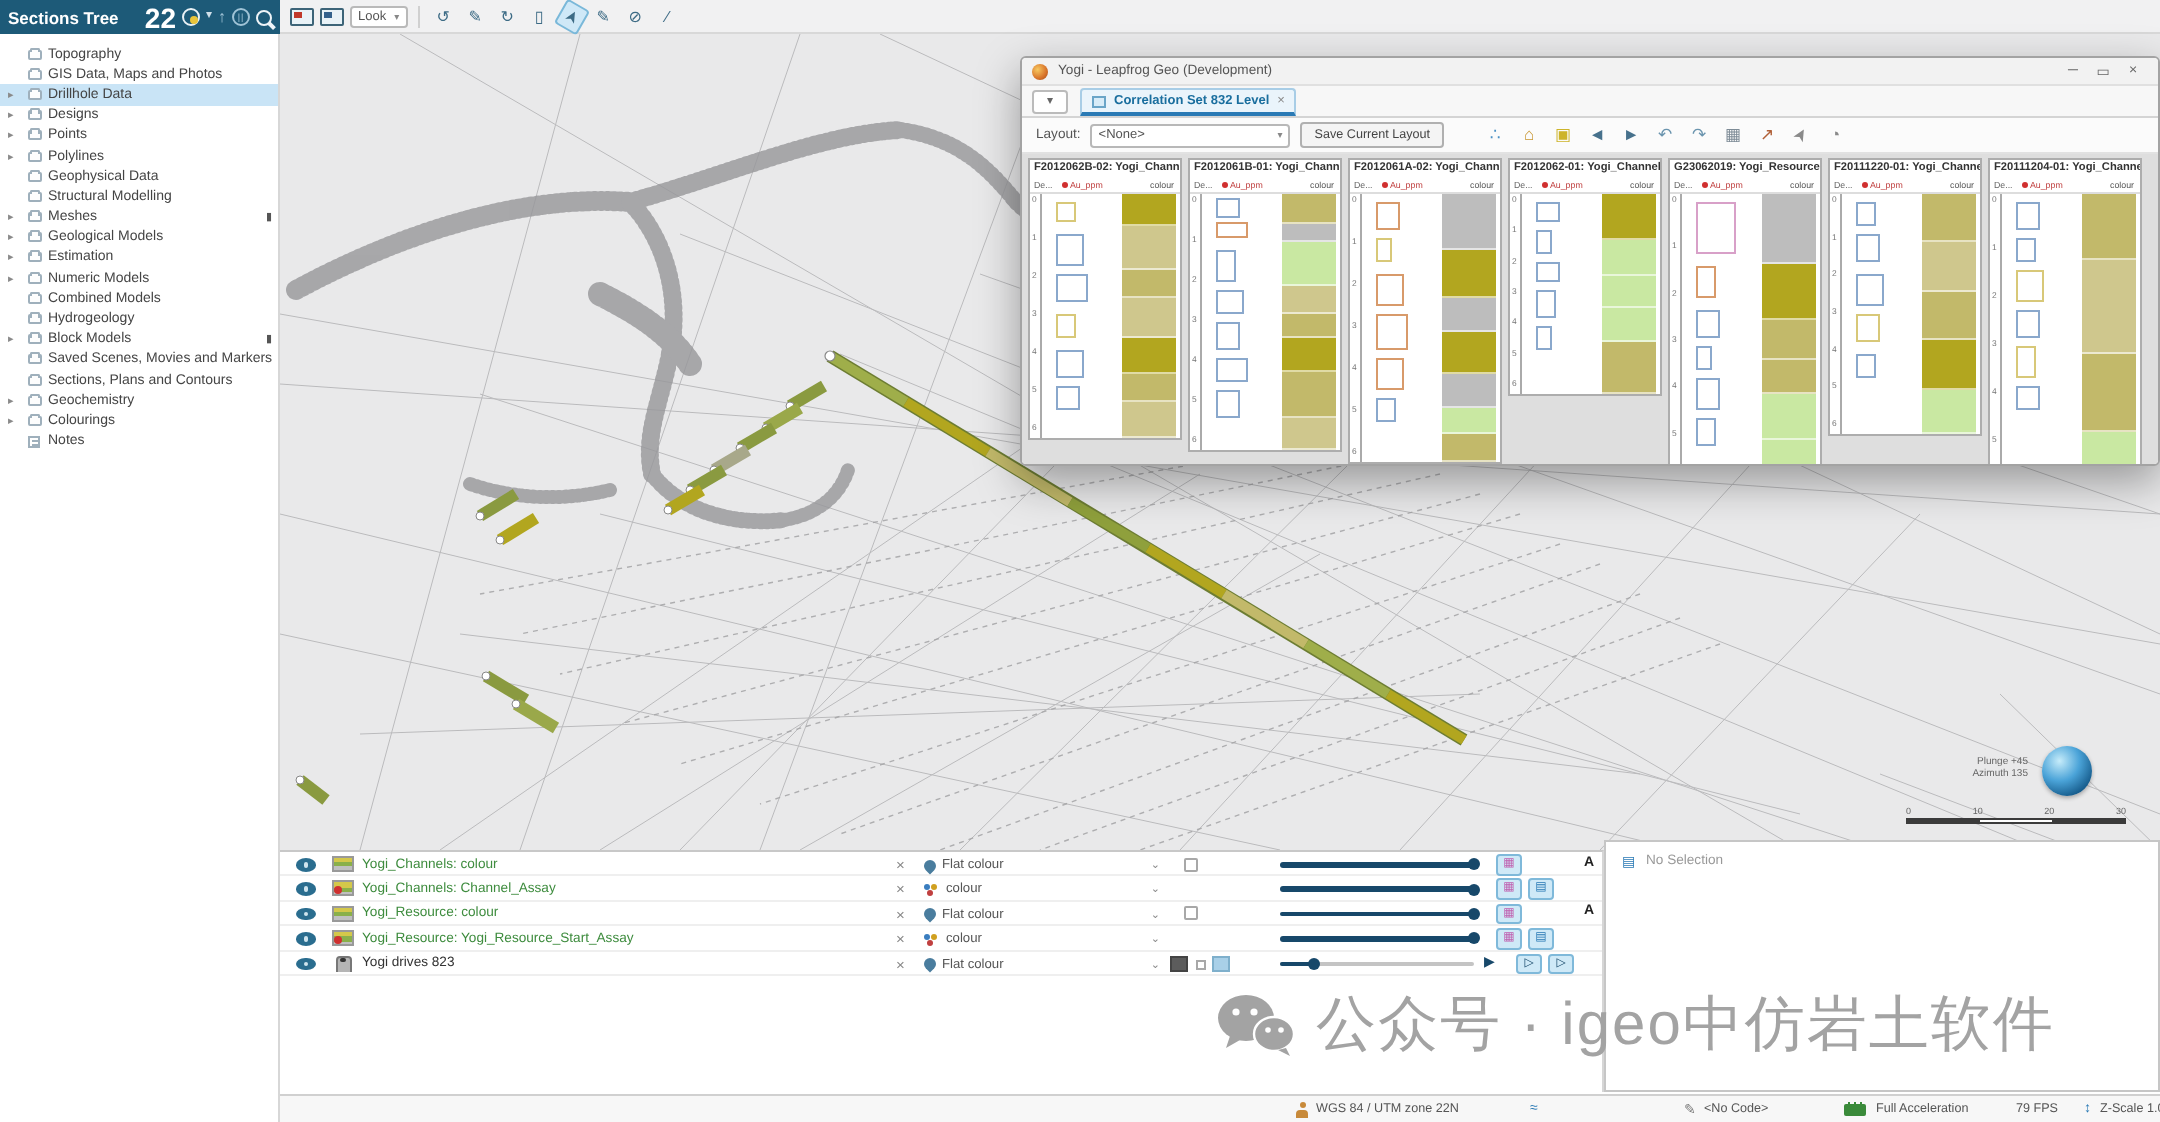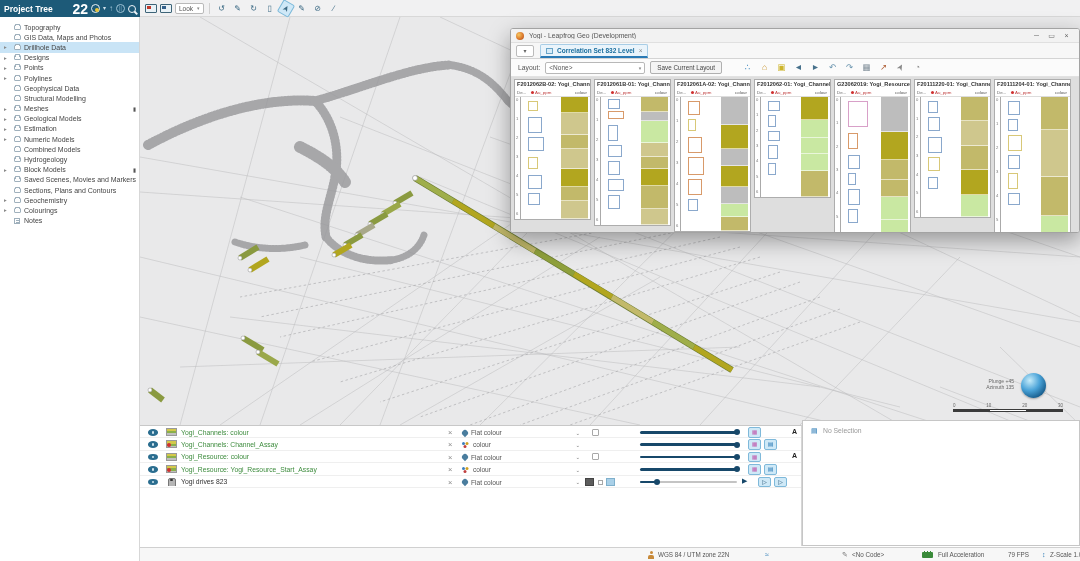--- a/index.html
+++ b/index.html
@@ -280,21 +280,21 @@
         <span class="tb-ico">▯</span>
         <span class="tb-ico active" style="transform: rotate(-60deg);">➤</span>
         <span class="tb-ico">✎</span>
         <span class="tb-ico">⊘</span>
         <span class="tb-ico">∕</span>
       </span>
   </div>
 
   <div id="sidebar" class="abs">
     <div id="sb-head" class="abs">
-      <span id="sb-title">Project Tree</span>
+      <span id="sb-title">Sections Tree</span>
       <span id="sb-sp"></span>
       <span id="sb-count">22</span>
       <span class="sb-ico clock"></span>
       <span class="caret-w">▾</span>
       <span class="up-arr">↑</span>
       <span class="sb-ico pause">||</span>
       <span class="sb-ico mag"></span>
     </div>
     <div id="tree" class="abs" style="left:0;top:22px;width:139px;">
         <div class="tree-row">
@@ -778,14 +778,27 @@
     <span class="st-ico" style="left:625px;color:#2a7ab5;">≈</span>
     <span class="st-ico" style="left:702px;color:#777;">✎</span>
     <span class="st" style="left:712px;">&lt;No Code&gt;</span>
     <span class="chipico" style="left:782px;"></span>
     <span class="st" style="left:798px;">Full Acceleration</span>
     <span class="st" style="left:868px;">79 FPS</span>
     <span class="st-ico" style="left:902px;color:#2a7ab5;">↕</span>
     <span class="st" style="left:910px;">Z-Scale 1.0</span>
   </div>
 
+  <div id="watermark" class="abs">
+    <svg width="40" height="34" viewBox="0 0 40 34">
+      <ellipse cx="15" cy="13" rx="14" ry="11.5" fill="#a3a3a3"></ellipse>
+      <circle cx="10" cy="10" r="1.8" fill="#fff"></circle>
+        <circle cx="19" cy="10" r="1.8" fill="#fff"></circle>
+      <path d="M7,22 L5,28 L12,24 Z" fill="#a3a3a3"></path>
+      <ellipse cx="29" cy="21" rx="10" ry="8.5" fill="#a3a3a3" stroke="#fff" stroke-width="1.2"></ellipse>
+      <circle cx="26" cy="19" r="1.4" fill="#fff"></circle>
+        <circle cx="32.5" cy="19" r="1.4" fill="#fff"></circle>
+      <path d="M35,28 L37,32 L31,29 Z" fill="#a3a3a3"></path>
+    </svg>
+    <span id="wm-text">公众号 · igeo中仿岩土软件</span>
+  </div>
 
 </div>
 
 </body></html>

